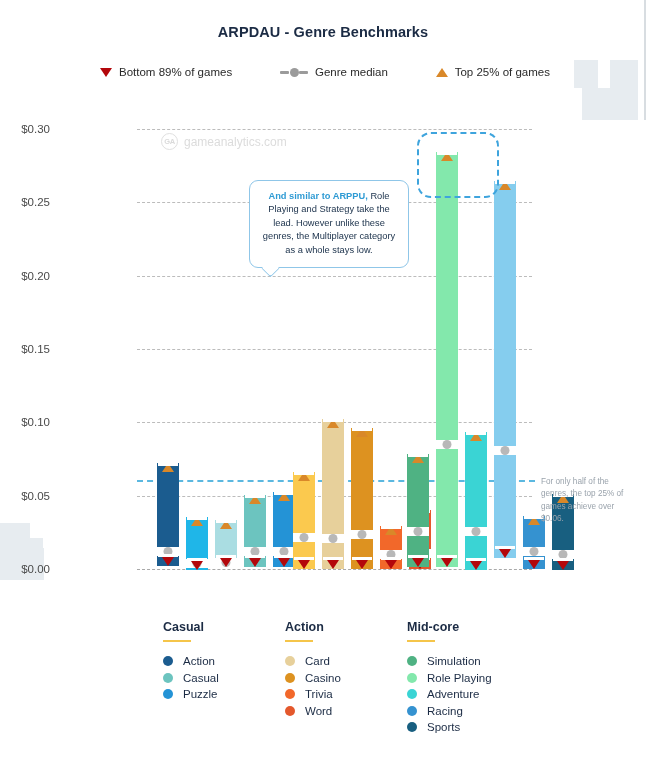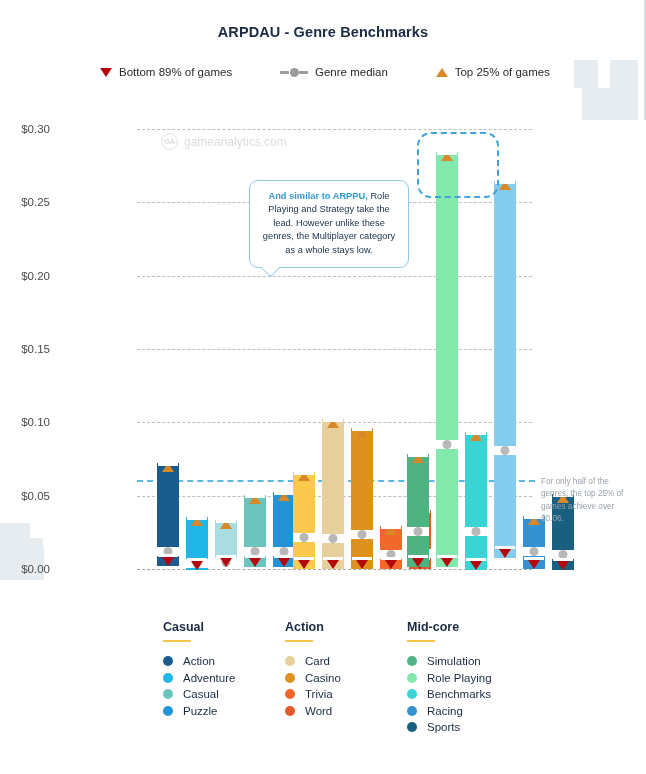--- a/index.html
+++ b/index.html
@@ -459,24 +459,20 @@
 
 <div id="bottom-legend">
     <div class="legend-col">
       <div class="legend-title">Casual</div>
       <div class="legend-rule"></div>
       <div class="legend-item">
         <span class="legend-dot" style="background: rgb(27, 92, 143);"></span>
         <span class="legend-label">Action</span>
       </div>
       <div class="legend-item">
-        <span class="legend-dot" style="background: rgb(31, 182, 232);"></span>
-        <span class="legend-label">Adventure</span>
-      </div>
-      <div class="legend-item">
         <span class="legend-dot" style="background: rgb(108, 196, 191);"></span>
         <span class="legend-label">Casual</span>
       </div>
       <div class="legend-item">
         <span class="legend-dot" style="background: rgb(36, 147, 214);"></span>
         <span class="legend-label">Puzzle</span>
       </div>
     </div>
     <div class="legend-col">
       <div class="legend-title">Action</div>
@@ -504,21 +500,21 @@
       <div class="legend-item">
         <span class="legend-dot" style="background: rgb(79, 178, 131);"></span>
         <span class="legend-label">Simulation</span>
       </div>
       <div class="legend-item">
         <span class="legend-dot" style="background: rgb(131, 232, 172);"></span>
         <span class="legend-label">Role Playing</span>
       </div>
       <div class="legend-item">
         <span class="legend-dot" style="background: rgb(58, 212, 212);"></span>
-        <span class="legend-label">Benchmarks</span>
+        <span class="legend-label">Adventure</span>
       </div>
       <div class="legend-item">
         <span class="legend-dot" style="background: rgb(53, 146, 208);"></span>
         <span class="legend-label">Racing</span>
       </div>
       <div class="legend-item">
         <span class="legend-dot" style="background: rgb(24, 95, 128);"></span>
         <span class="legend-label">Sports</span>
       </div>
     </div>

